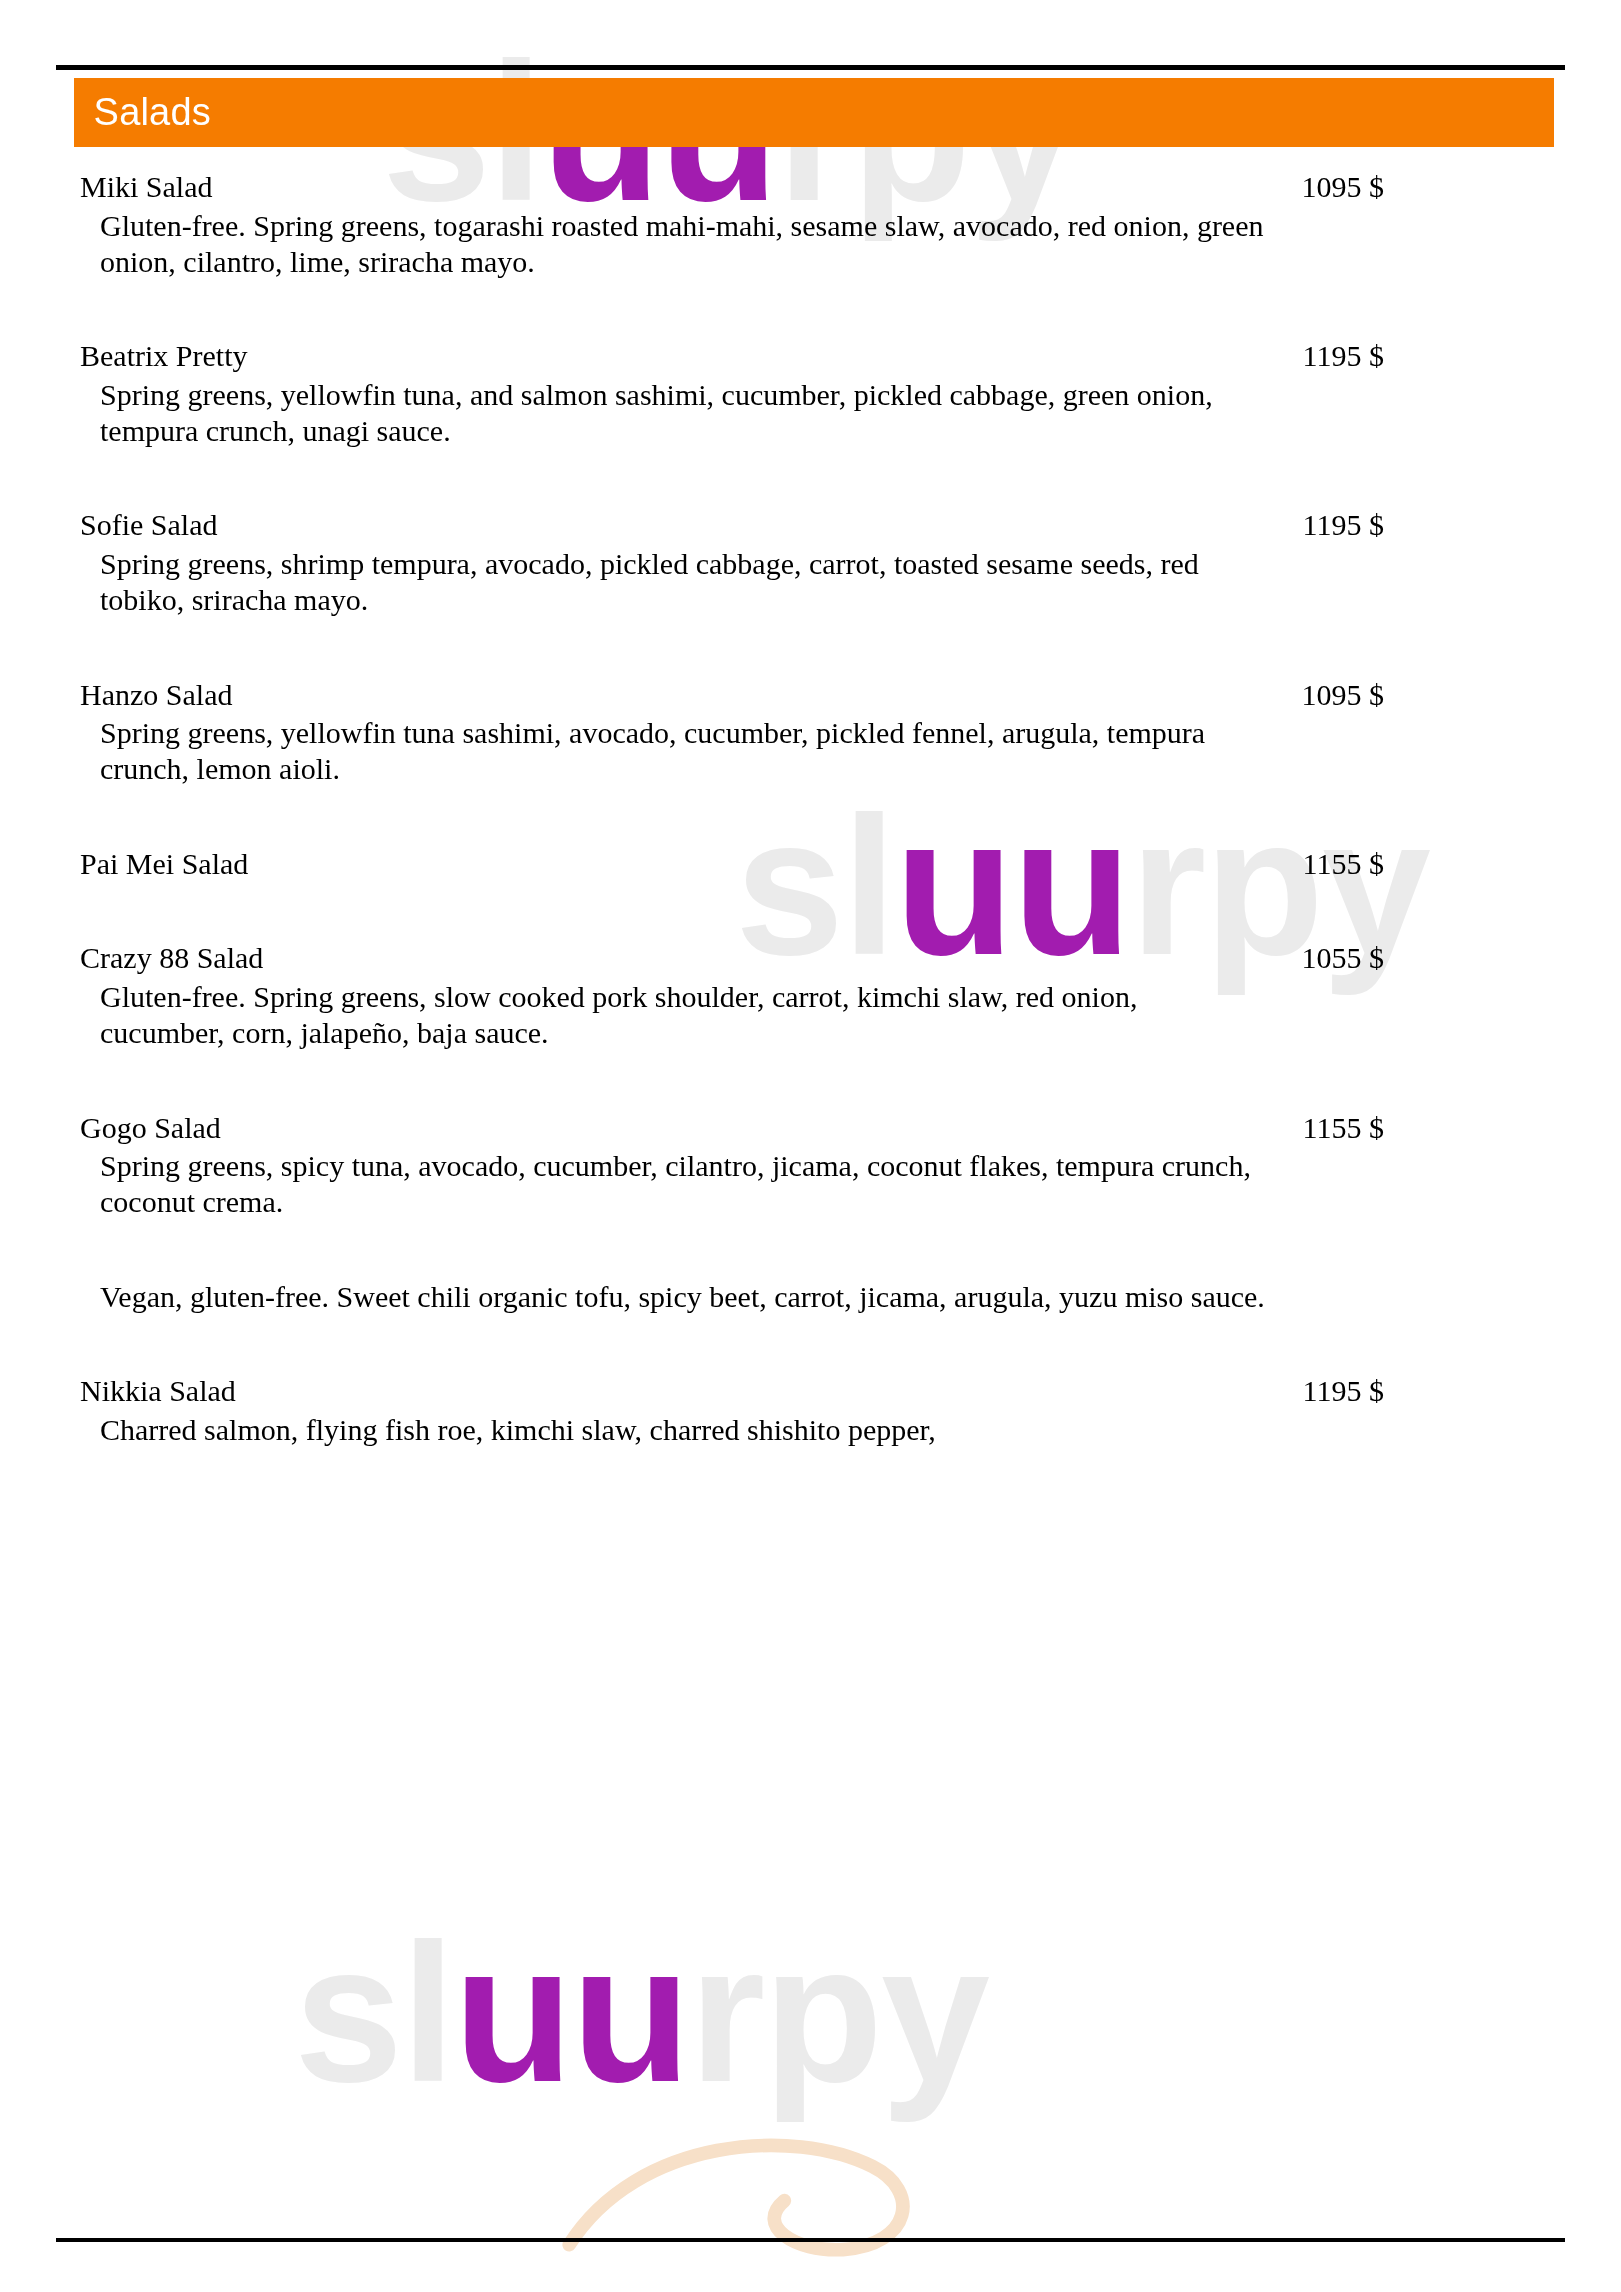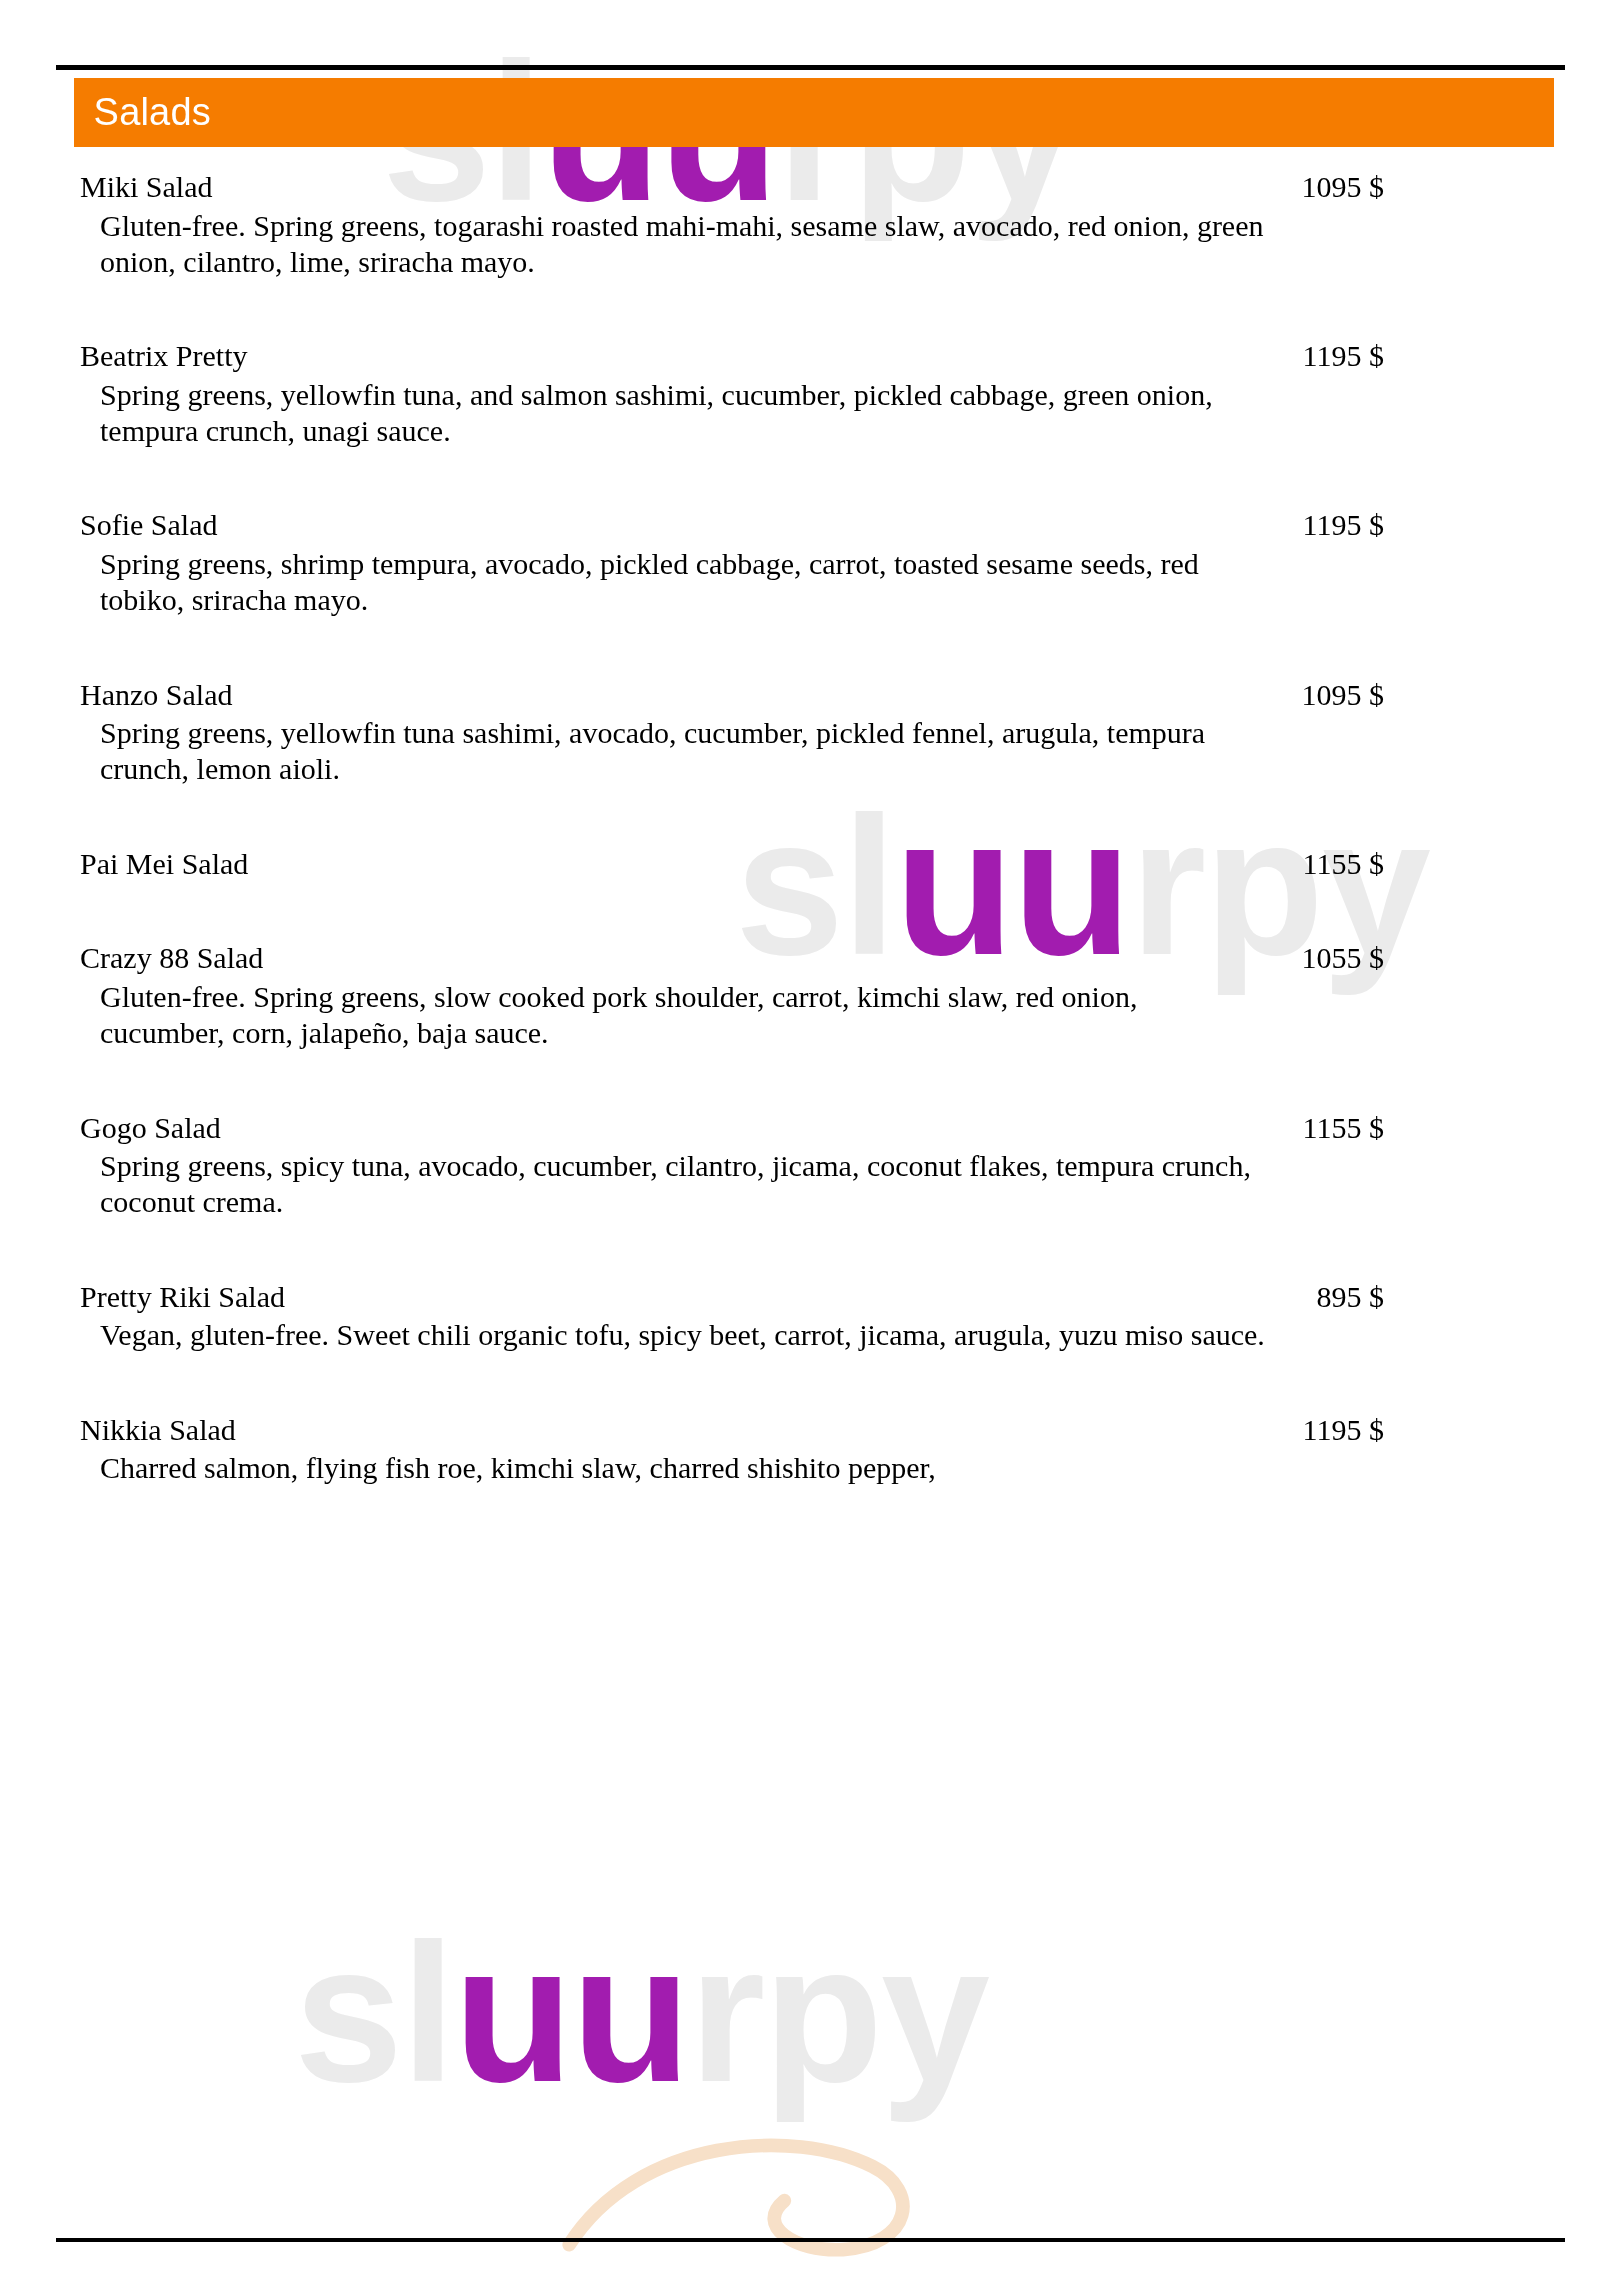--- a/index.html
+++ b/index.html
@@ -196,24 +196,20 @@
 
       <div class="item">
         <div class="item-head">
           <div class="item-name">Gogo Salad</div>
           <div class="item-price">1155 $</div>
         </div>
         <div class="item-desc">Spring greens, spicy tuna, avocado, cucumber, cilantro, jicama, coconut flakes, tempura crunch, coconut crema.</div>
       </div>
 
       <div class="item">
-        <div class="item-head">
-          <div class="item-name">Pretty Riki Salad</div>
-          <div class="item-price">895 $</div>
-        </div>
         <div class="item-desc">Vegan, gluten-free. Sweet chili organic tofu, spicy beet, carrot, jicama, arugula, yuzu miso sauce.</div>
       </div>
 
       <div class="item">
         <div class="item-head">
           <div class="item-name">Nikkia Salad</div>
           <div class="item-price">1195 $</div>
         </div>
         <div class="item-desc">Charred salmon, flying fish roe, kimchi slaw, charred shishito pepper,</div>
       </div>

